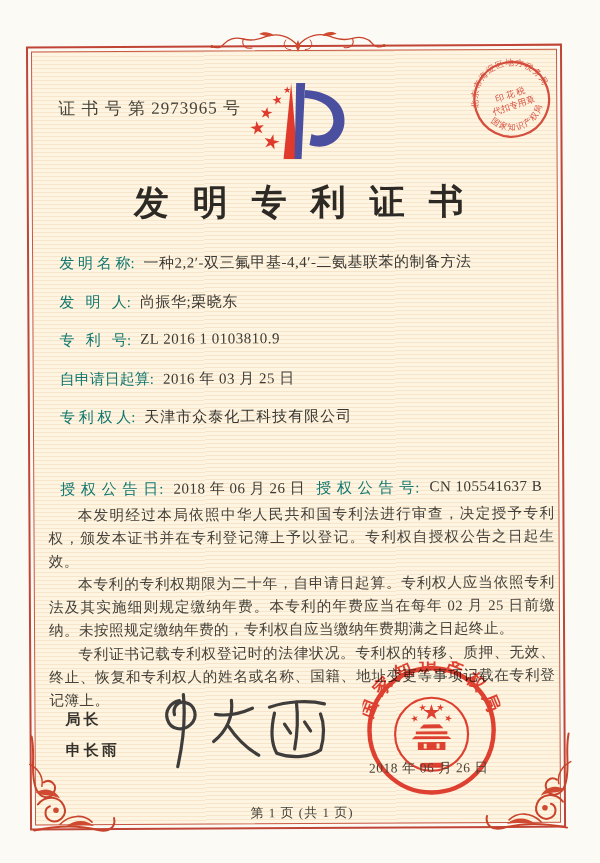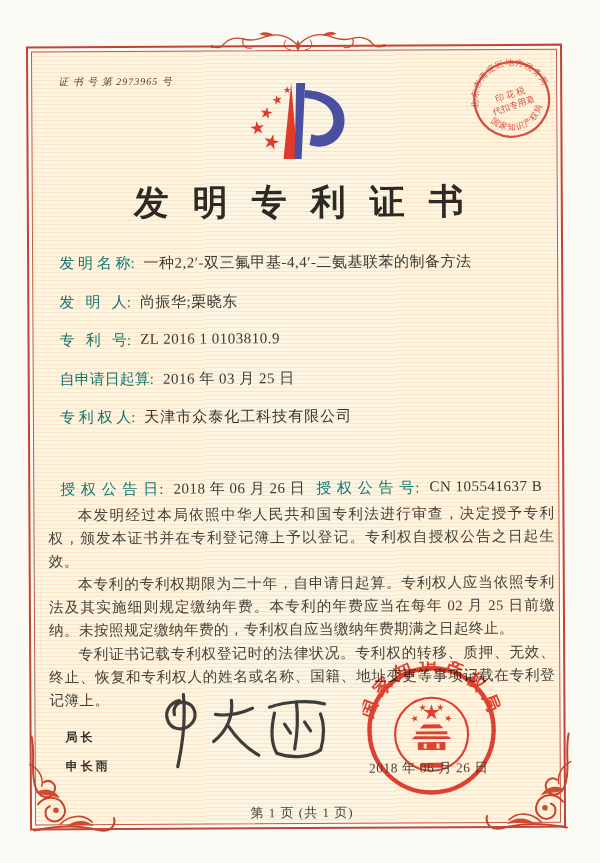--- a/index.html
+++ b/index.html
@@ -13,21 +13,21 @@
   
   .frame { position:absolute; left:28px; top:45px; width:536px; height:784px;
            border:2.5px solid #c04536; }
   .frame-inner { position:absolute; inset:3px; border:1px solid #c85743;
            background:
              repeating-linear-gradient(180deg, rgba(224,142,74,0.16) 0 1px, rgba(224,142,74,0) 1px 4px),
              #fdf5e1; }
 
   .pre { white-space:pre; }
 
-  .cert-no { position:absolute; left:60px; top:74px; font-size:10px; letter-spacing:1px; color:#46423a;font-style:italic; }
+  .cert-no { position:absolute; left:60px; top:96px; font-size:17px; letter-spacing:1px; color:#46423a; }
 
   .logo { position:absolute; left:246px; top:78px; width:106px; height:86px; }
 
   .title { position:absolute; left:0; top:179px; width:100%; text-align:center;
            font-size:35px; font-weight:700; letter-spacing:24px; text-indent:24px; color:#2d2a26; }
 
   .fields { position:absolute; left:60px; top:253px; width:490px; }
   .frow { height:38.5px; font-size:15px; display:flex; align-items:flex-start; }
   .lab { white-space:pre; color:#0f766e; }
   .val { margin-left:9px; color:#3d3a34; letter-spacing:.5px; white-space:pre; }
@@ -35,23 +35,23 @@
 
   .grant-row { position:absolute; left:60px; top:479px; width:482px; display:flex;
                justify-content:space-between; font-size:15px; }
   .gpair { display:flex; }
   .gpair .lab { letter-spacing:1px;font-family:Liberation Serif, serif; }
 
   .paras { position:absolute; left:48px; top:503px; width:506px; font-size:14.6px;
            line-height:23.1px; text-align:justify; color:#45413a; letter-spacing:.4px; }
   .paras p { text-indent:2em; }
 
-  .officer { position:absolute; left:64px; top:728px;
+  .officer { position:absolute; left:64px; top:709px;
              font-family:"Liberation Sans","DejaVu Sans",sans-serif;
-             font-size:12px; font-weight:600; color:#35322c; letter-spacing:3px; }
+             font-size:15px; font-weight:600; color:#35322c; letter-spacing:3px; }
   .officer div { margin-bottom:12px; }
 
   .signature { position:absolute; left:150px; top:686px; width:190px; height:90px; }
 
   .seal-tax { position:absolute; left:470px; top:57px; width:87px; height:87px;
               mix-blend-mode:multiply; opacity:.93; }
   .seal-main { position:absolute; left:361px; top:662px; width:138px; height:138px;
                mix-blend-mode:multiply; opacity:.94; }
   .seal-date { position:absolute; left:352px; top:760px; width:150px; text-align:center;
                font-size:13.5px; color:#4d4136; letter-spacing:.5px; z-index:5; }

